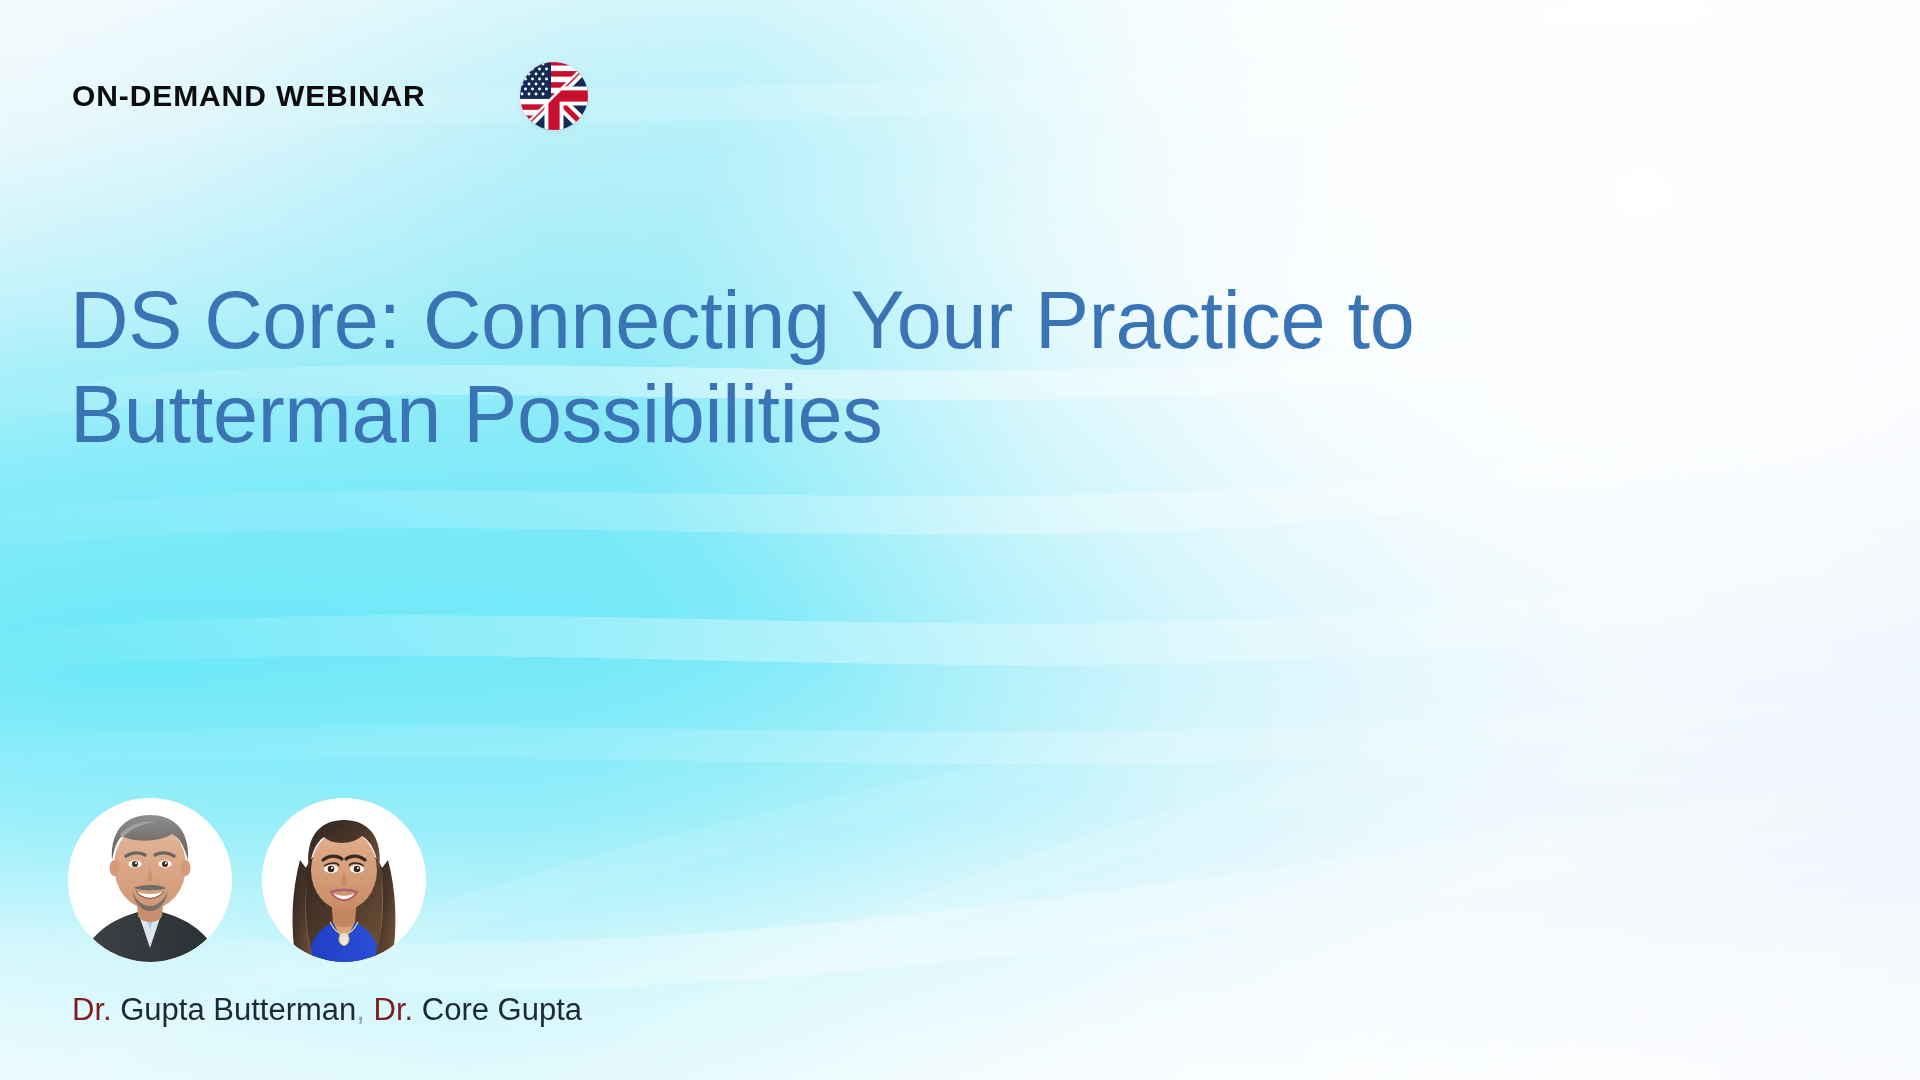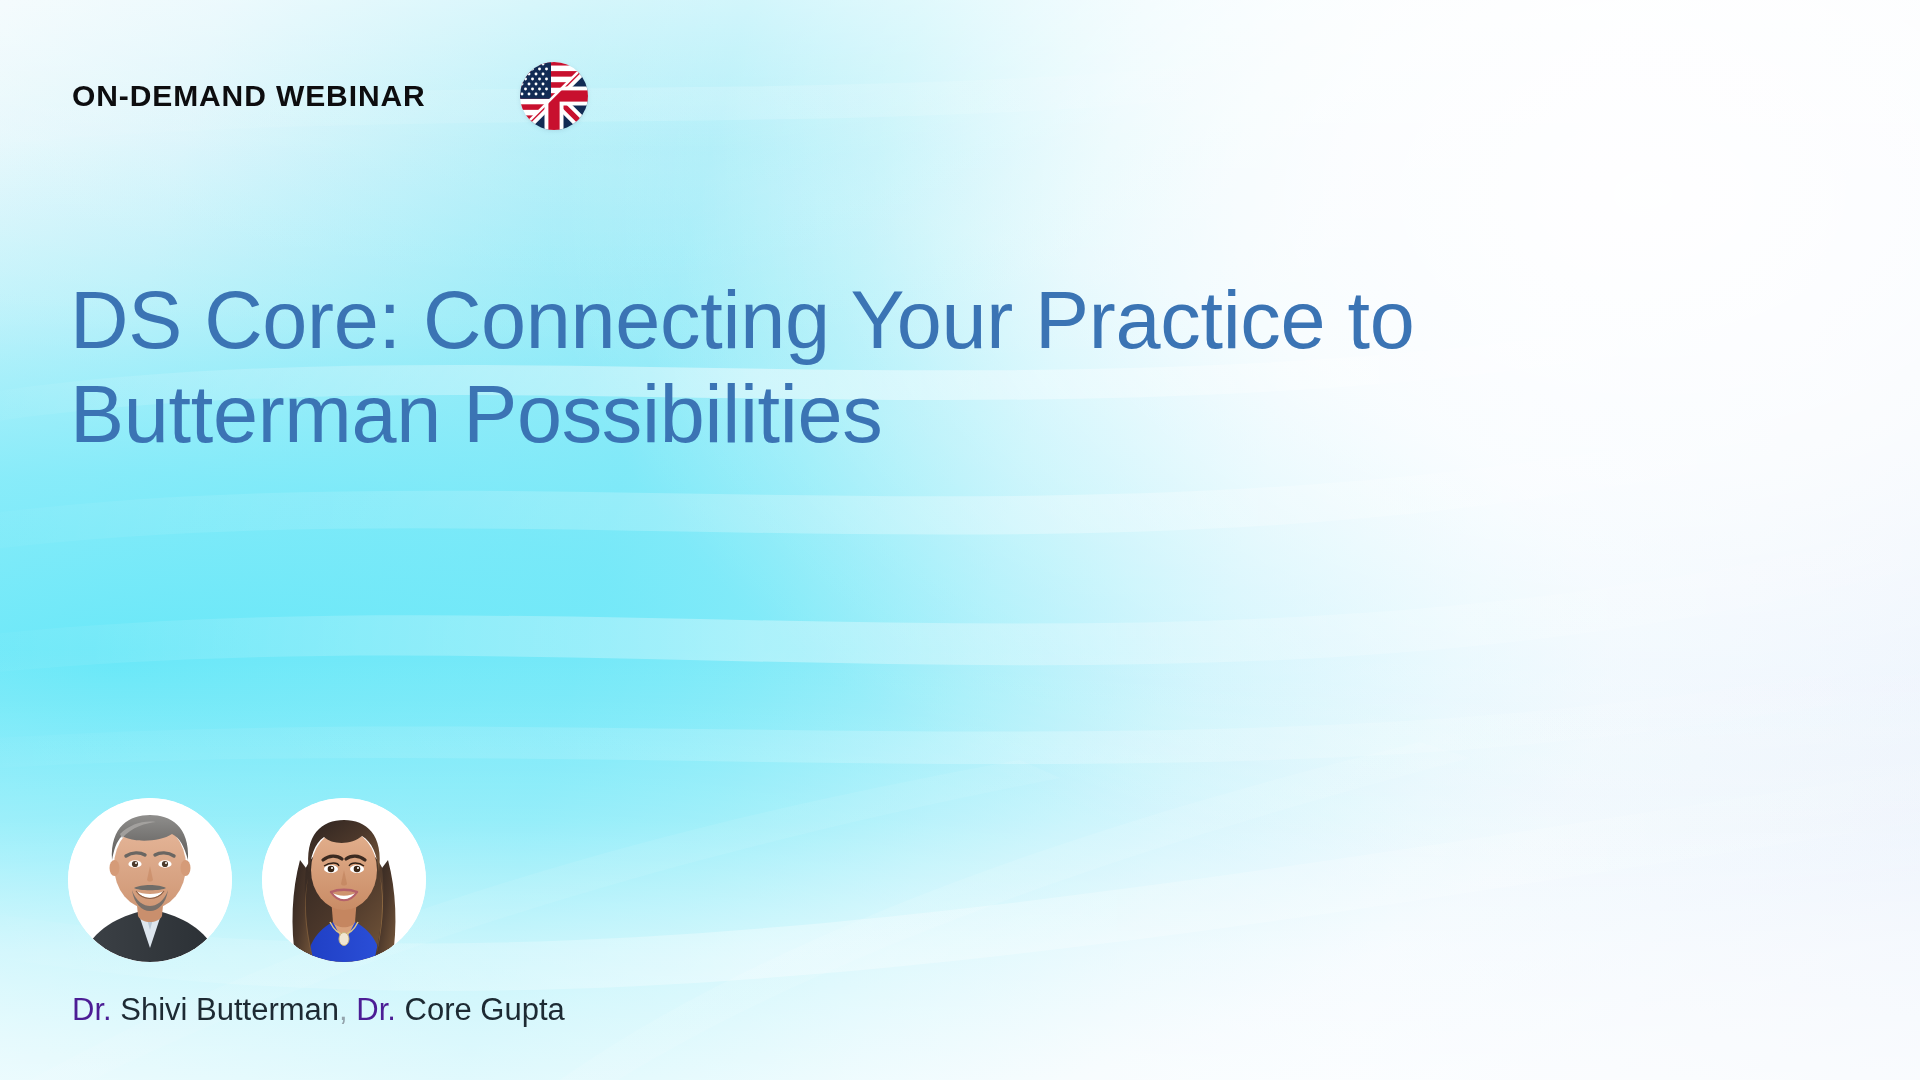--- a/index.html
+++ b/index.html
@@ -126,21 +126,21 @@
 
   .byline {
     position:absolute;
     left:72px; bottom:52px;
     font-size:31px;
     line-height:1.2;
     color:#1d2a33;
     white-space:nowrap;
     font-weight:400;
   }
-  .byline .hon { color:#4c1d95; }
+  .byline .hon { color:#7f1d1d; }
   .byline .sep { color:#94a3ac; }
 </style>
 </head>
 <body>
 
 <div id="slide">
 
   <div class="bg-layer bg-base"></div>
   <div class="bg-layer bg-pool"></div>
   <div class="bg-layer bg-glow"></div>
@@ -392,18 +392,18 @@
             <path d="M68 124 C 76 140, 88 140, 96 124" stroke="#d9c48a" stroke-width="1.5" fill="none"></path>
             <ellipse cx="82" cy="141" rx="5" ry="6.5" fill="#f0e6d2" stroke="#cbb57e" stroke-width="1"></ellipse>
           </g>
         </svg>
       </div>
 
     </div>
 
     <div class="byline">
       <span class="hon">Dr.</span>
-      <span class="nm">Shivi Butterman</span><span class="sep">, </span><span class="hon">Dr.</span>
+      <span class="nm">Gupta Butterman</span><span class="sep">, </span><span class="hon">Dr.</span>
       <span class="nm">Core Gupta</span>
     </div>
 
   </div>
 </div>
 
 </body></html>

